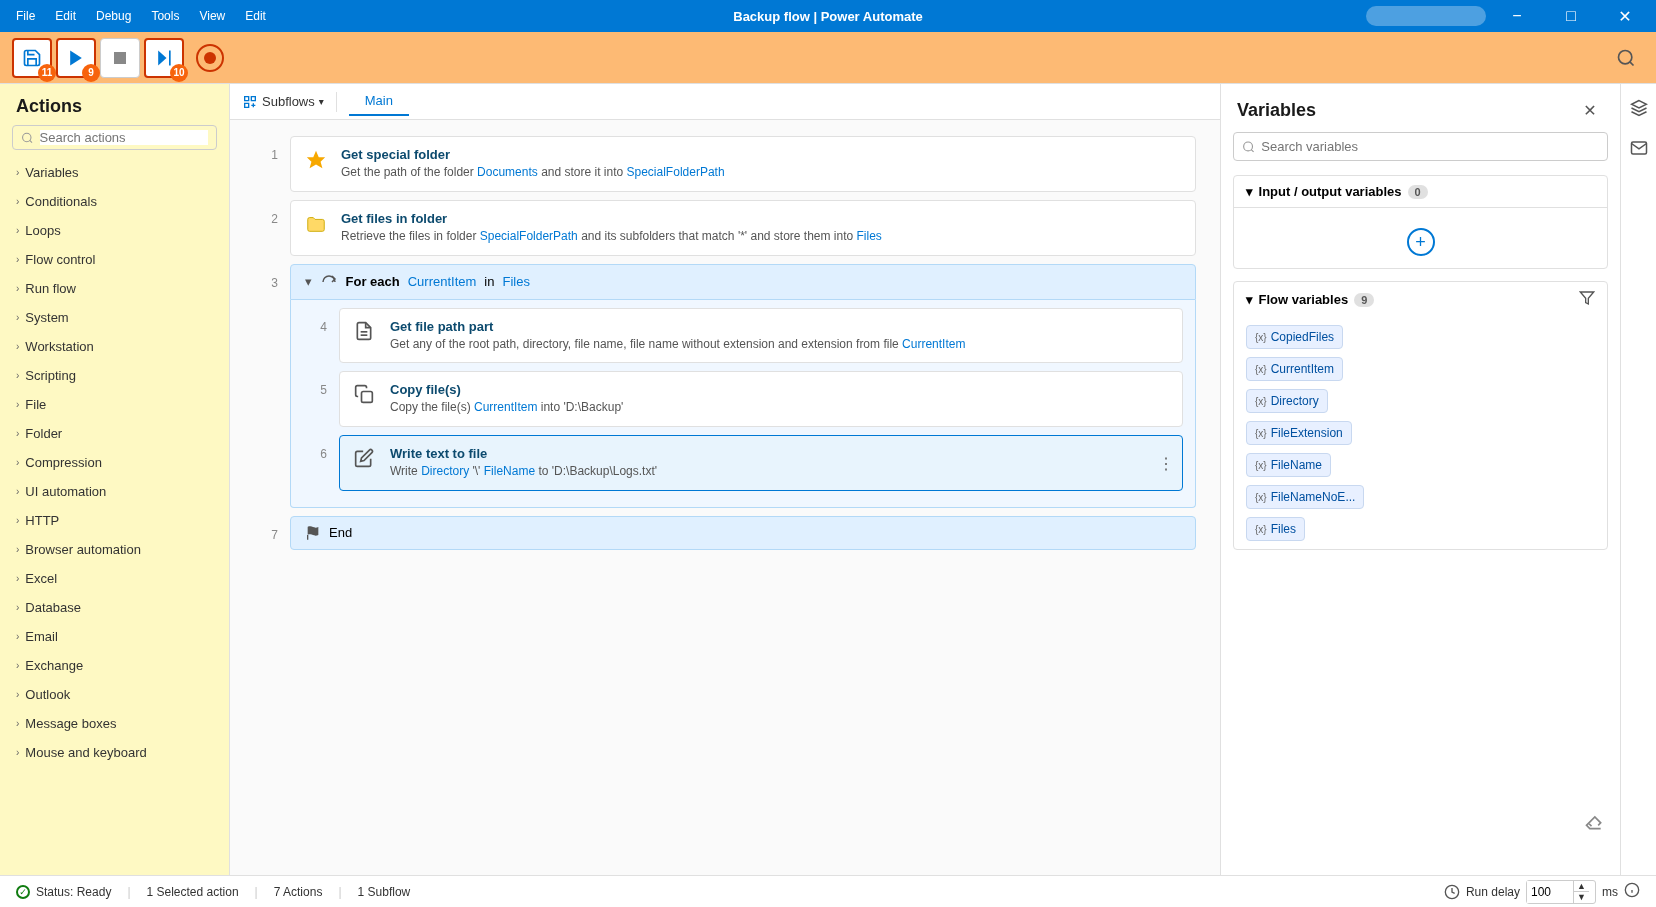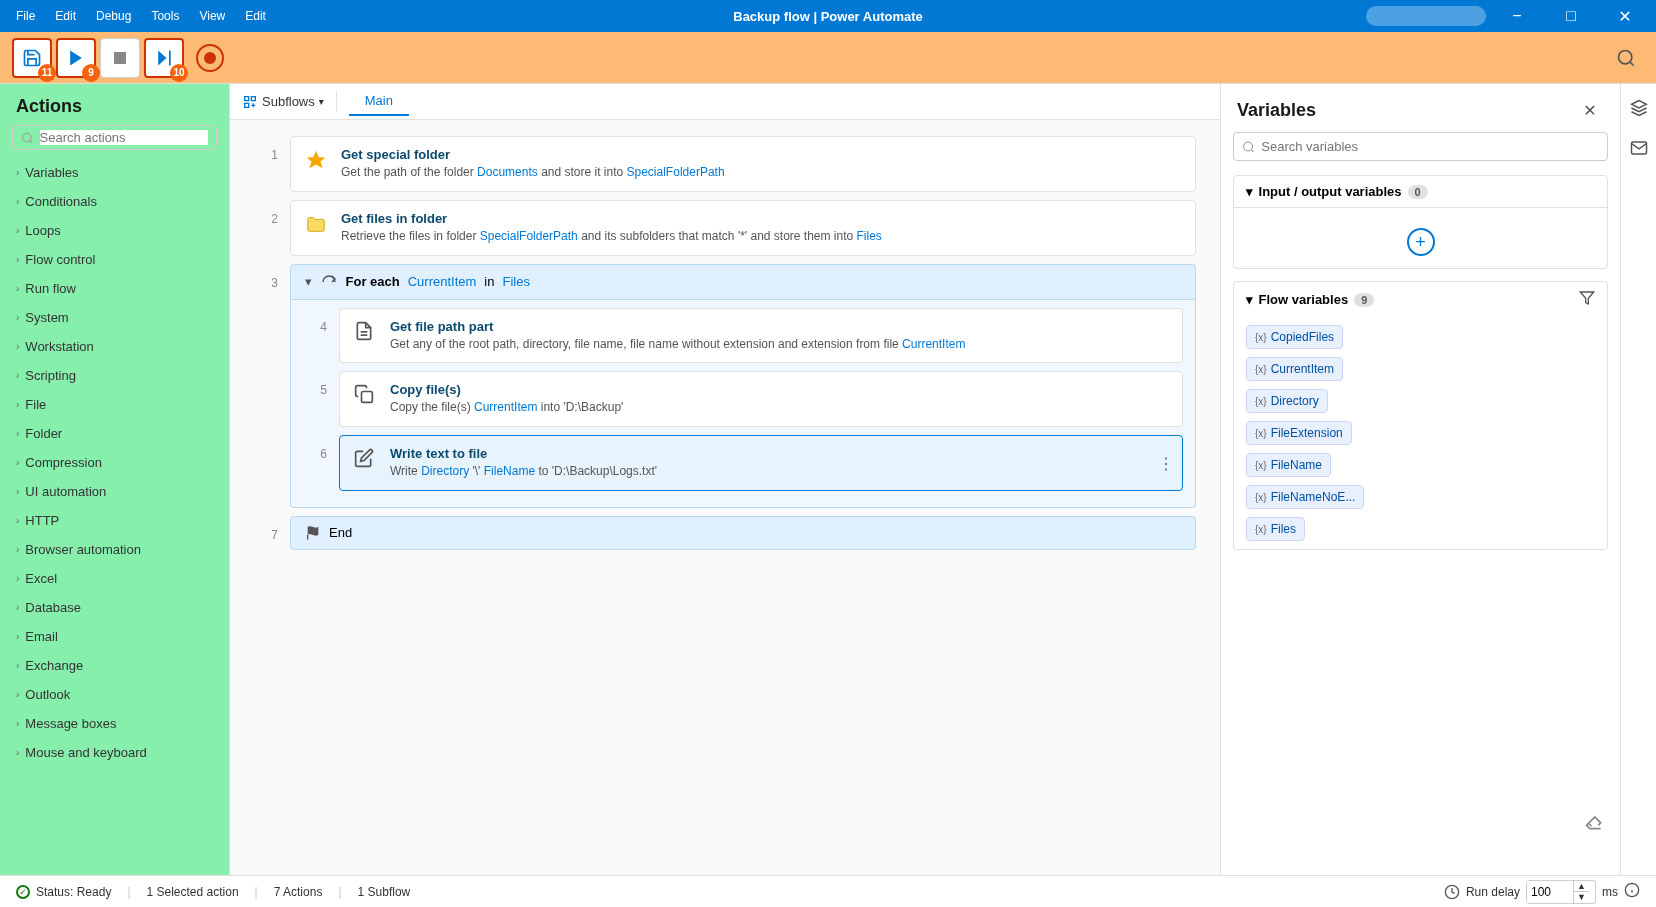--- a/index.html
+++ b/index.html
@@ -96,21 +96,21 @@
 
     
     .app-body {
       display: flex;
       height: calc(907px - 32px - 52px - 32px);
     }
 
     
     .actions-panel {
       width: 230px;
-      background: #86efac;
+      background: #fef9c3;
       border-right: 1px solid #e0e0e0;
       display: flex;
       flex-direction: column;
       overflow: hidden;
     }
     .panel-title {
       font-size: 18px;
       font-weight: 600;
       padding: 12px 16px 8px;
       color: #1a1a1a;

